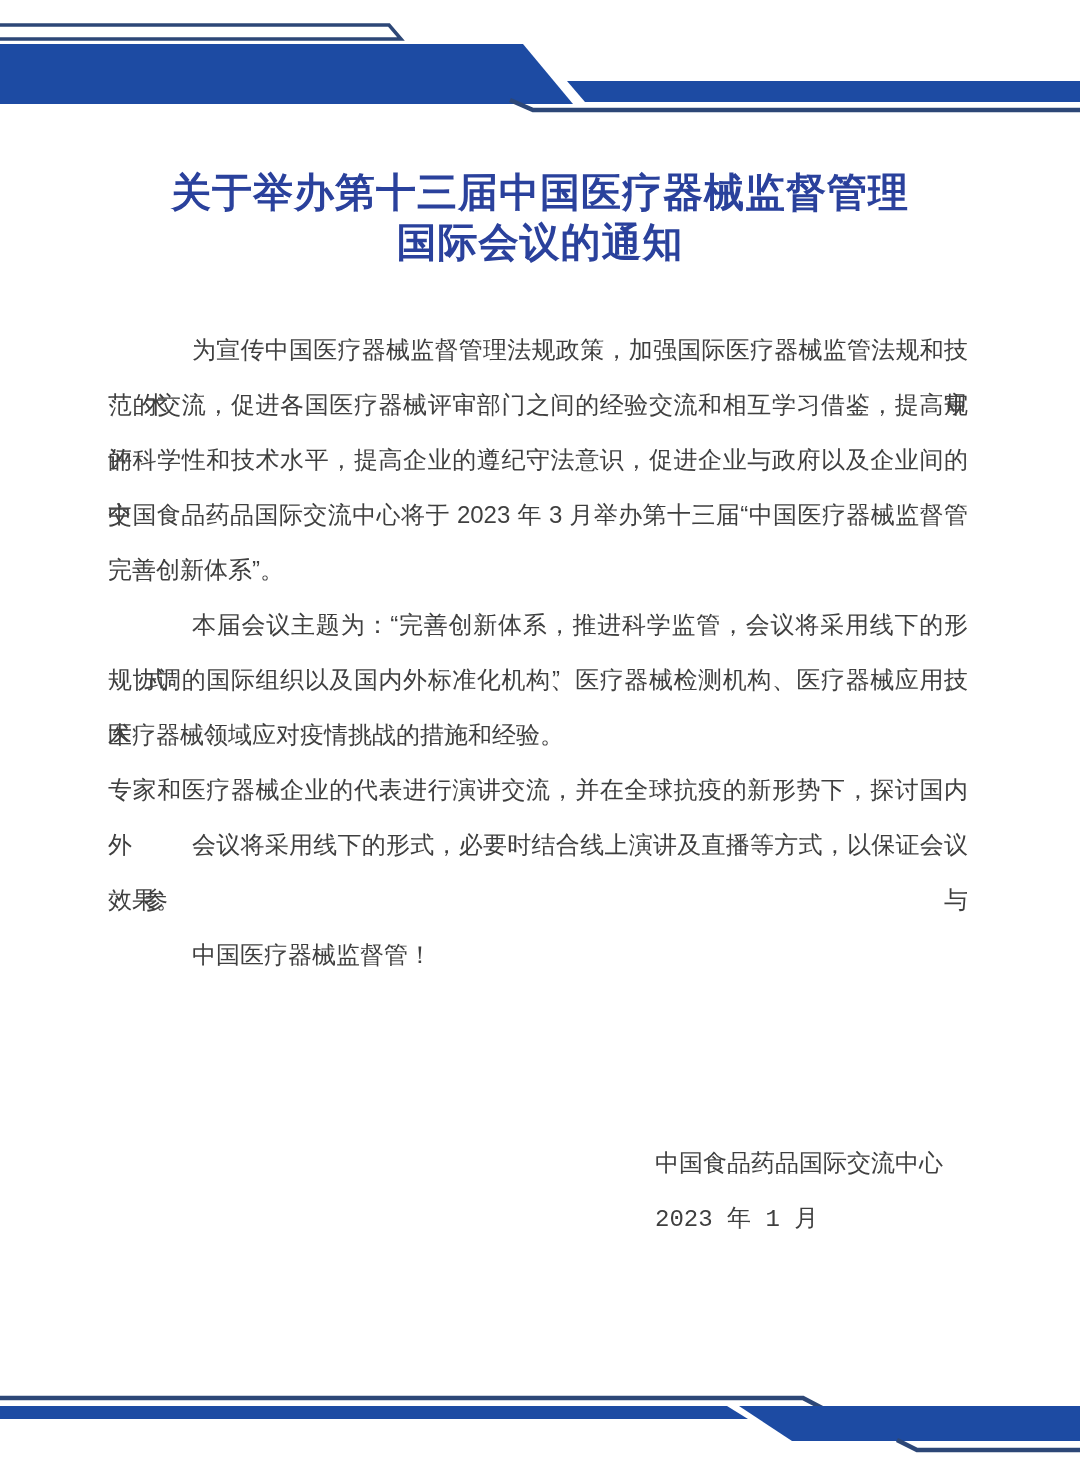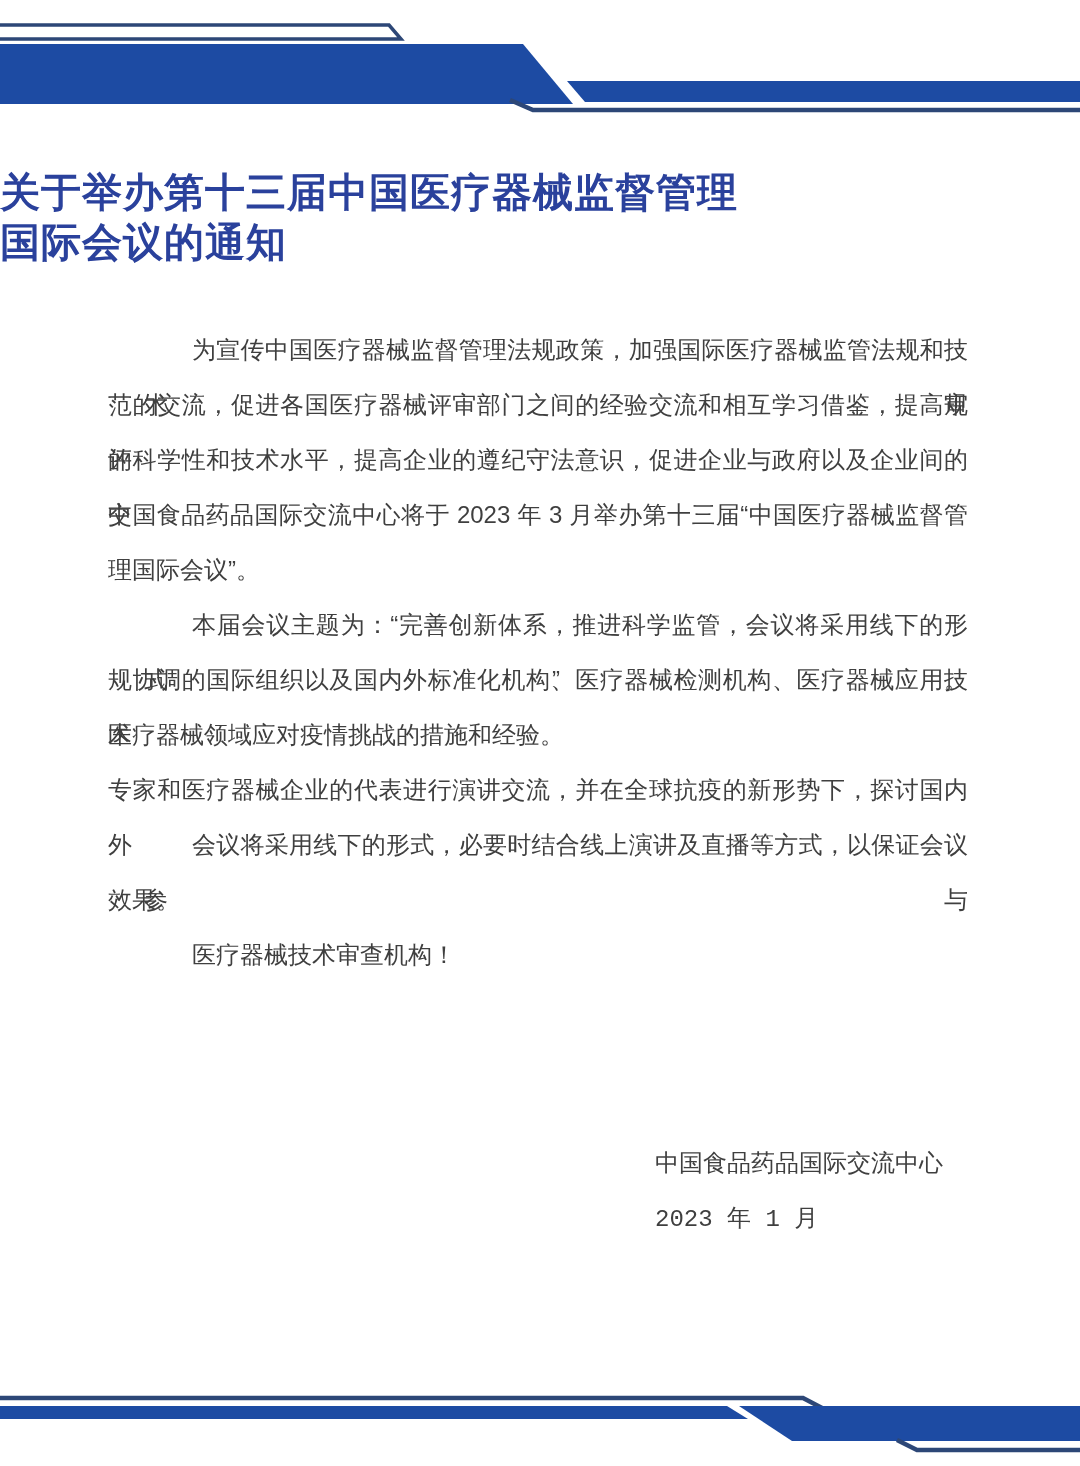--- a/index.html
+++ b/index.html
@@ -4,21 +4,21 @@
 <style>
   html,body{margin:0;padding:0;background:#ffffff;}
   .page{
     position:relative;width:1080px;height:1466px;background:#ffffff;
     overflow:hidden;font-family:"Liberation Sans","DejaVu Sans",sans-serif;
   }
   .banner-svg{position:absolute;left:0;display:block;}
   #top-banner{top:0;}
   #bottom-banner{top:1390px;}
   .title{
-    position:absolute;top:167px;left:0;width:1080px;text-align:left;
+    position:absolute;top:167px;left:0;width:1080px;text-align:center;
     color:#2a419c;font-weight:bold;font-size:40px;line-height:50px;letter-spacing:1px;
   }
   .body-text{
     position:absolute;top:322px;left:108px;width:860px;
     color:#3f3f3f;font-size:24px;line-height:55px;
   }
   .bline{height:55px;white-space:nowrap;}
   .j{text-align:justify;text-align-last:justify;text-justify:inter-character;white-space:normal;}
   .ind{text-indent:48px;margin-left:36px;}
   .signature{
@@ -44,34 +44,34 @@
     <div>关于举办第十三届中国医疗器械监督管理</div>
     <div>国际会议的通知</div>
   </div>
 
   <div class="body-text">
     <div>
       <div class="bline j ind">为宣传中国医疗器械监督管理法规政策，加强国际医疗器械监管法规和技术规</div>
       <div class="bline j">范的交流，促进各国医疗器械评审部门之间的经验交流和相互学习借鉴，提高审评</div>
       <div class="bline j">的科学性和技术水平，提高企业的遵纪守法意识，促进企业与政府以及企业间的交</div>
       <div class="bline j">中国食品药品国际交流中心将于 2023 年 3 月举办第十三届“中国医疗器械监督管</div>
-      <div class="bline">理国际会议”。</div>
+      <div class="bline">完善创新体系”。</div>
     </div>
     <div>
       <div class="bline j ind">本届会议主题为：“完善创新体系，推进科学监管，会议将采用线下的形式”。</div>
       <div class="bline j">规协调的国际组织以及国内外标准化机构、医疗器械检测机构、医疗器械应用技术</div>
       <div class="bline">医疗器械领域应对疫情挑战的措施和经验。</div>
       <div class="bline j">专家和医疗器械企业的代表进行演讲交流，并在全球抗疫的新形势下，探讨国内外</div>
     </div>
     <div>
       <div class="bline j ind">会议将采用线下的形式，必要时结合线上演讲及直播等方式，以保证会议参与</div>
       <div class="bline">效果。</div>
     </div>
     <div>
-      <div class="bline ind">医疗器械技术审查机构！</div>
+      <div class="bline ind">中国医疗器械监督管！</div>
     </div>
   </div>
 
   <div class="signature">
     <div class="org">中国食品药品国际交流中心</div>
     <div class="date">2023 年 1 月</div>
   </div>
 
   <svg id="bottom-banner" class="banner-svg" width="1080" height="76" viewBox="0 0 1080 76" aria-hidden="true">
     <path d="M-6,8 L803,8 L824,19" fill="none" stroke="#2d4777" stroke-width="4.5"></path>

